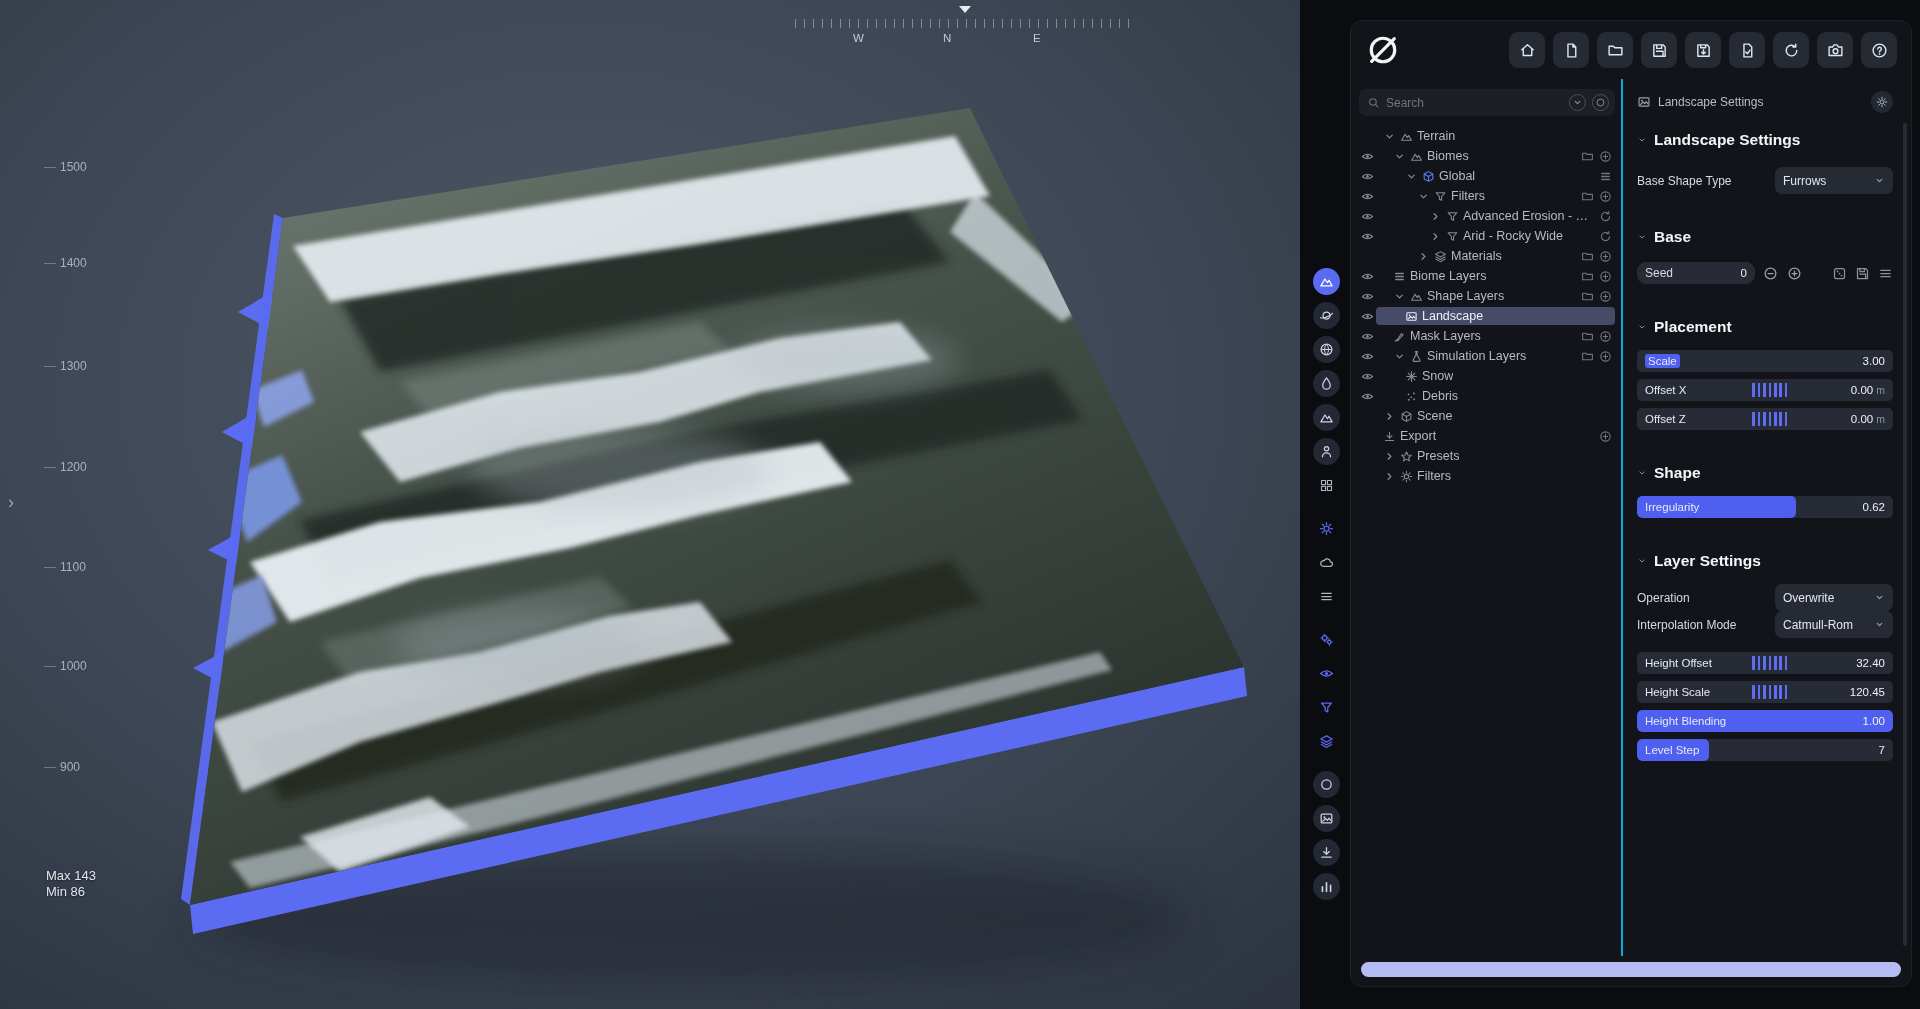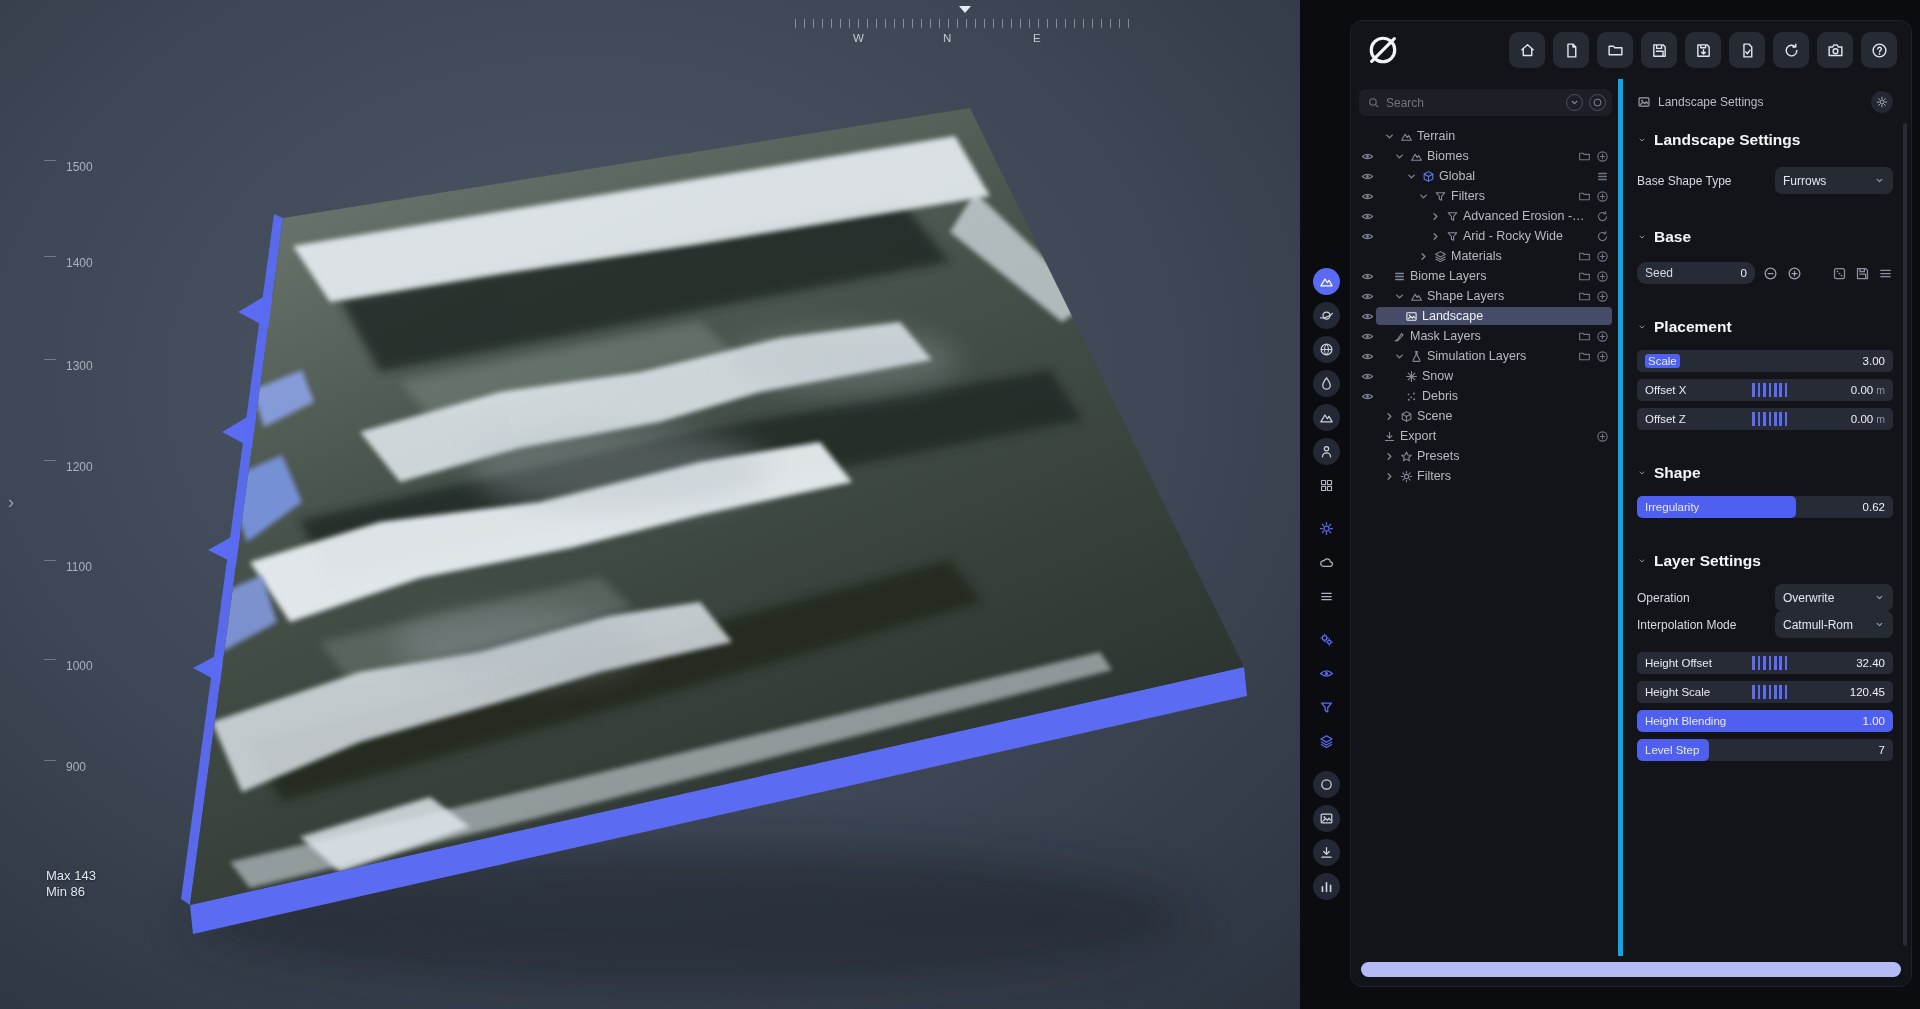--- a/index.html
+++ b/index.html
@@ -12,21 +12,21 @@
   .terrain-svg { position:absolute; inset:0; display:block; }
 
   .compass { position:absolute; left:795px; top:6px; width:340px; height:46px; }
   .compass .caret { position:absolute; left:164px; top:0; width:0; height:0;
     border-left:6px solid transparent; border-right:6px solid transparent; border-top:7px solid #e8ecf2; }
   .compass .ticks { position:absolute; left:0; right:0; top:13px; height:9px;
     background:repeating-linear-gradient(90deg, rgba(255,255,255,.38) 0 1px, transparent 1px 9px); }
   .cdir { position:absolute; top:26px; font-size:11.5px; color:#c3cad3; }
 
   .eruler { position:absolute; left:44px; top:0; bottom:0; width:70px; }
-  .etick { position:absolute; display:flex; gap:10px; }
+  .etick { position:absolute; display:flex; align-items:center; gap:4px; }
   .etick .eline { width:12px; height:1px; background:rgba(255,255,255,.28); }
   .etick .enum { font-size:12px; color:#a9b1bc; }
 
   .minmax { position:absolute; left:46px; top:868px; font-size:13px; color:#e3e6ec; line-height:1.25;
     text-shadow:0 1px 2px rgba(0,0,0,.5); }
   .expand-handle { position:absolute; left:8px; top:492px; font-size:18px; color:#9aa2ad; cursor:pointer; }
 
   
   .rightzone { position:relative; width:620px; height:1009px; flex:none; background:#0b0c10; }
 
@@ -51,21 +51,21 @@
   .titlebar { height:58px; flex:none; display:flex; align-items:center; padding:0 14px 0 16px; gap:8px; }
   .logo { width:32px; height:32px; color:#f2f4f8; }
   .tbsp { flex:1; }
   .tbbtn { width:36px; height:36px; border:none; border-radius:9px; background:#262a33; color:#e2e6ec;
     display:flex; align-items:center; justify-content:center; cursor:pointer; flex:none; }
   .tbbtn svg { width:17px; height:17px; }
 
   .panelbody { flex:1; display:flex; min-height:0; position:relative; padding-bottom:30px; }
 
   
-  .treepane { width:272px; flex:none; border-right:5px solid #0ea5e9; padding:10px 6px 8px 8px;
+  .treepane { width:272px; flex:none; border-right:2px solid #0ea5e9; padding:10px 6px 8px 8px;
     display:flex; flex-direction:column; min-height:0; }
   .searchbar { height:27px; flex:none; background:#1c1f26; border-radius:7px; display:flex;
     align-items:center; padding:0 6px 0 8px; gap:6px; color:#6d7480; }
   .searchbar svg { width:13px; height:13px; flex:none; }
   .searchbar input { flex:1; min-width:0; background:transparent; border:none; outline:none;
     color:#cfd3db; font-size:12px; }
   .sbbtn { width:17px; height:17px; border-radius:50%; border:1px solid #4a515e; background:transparent;
     color:#8a919d; display:flex; align-items:center; justify-content:center; cursor:pointer; flex:none; padding:0; }
   .sbbtn svg { width:11px; height:11px; }
 

